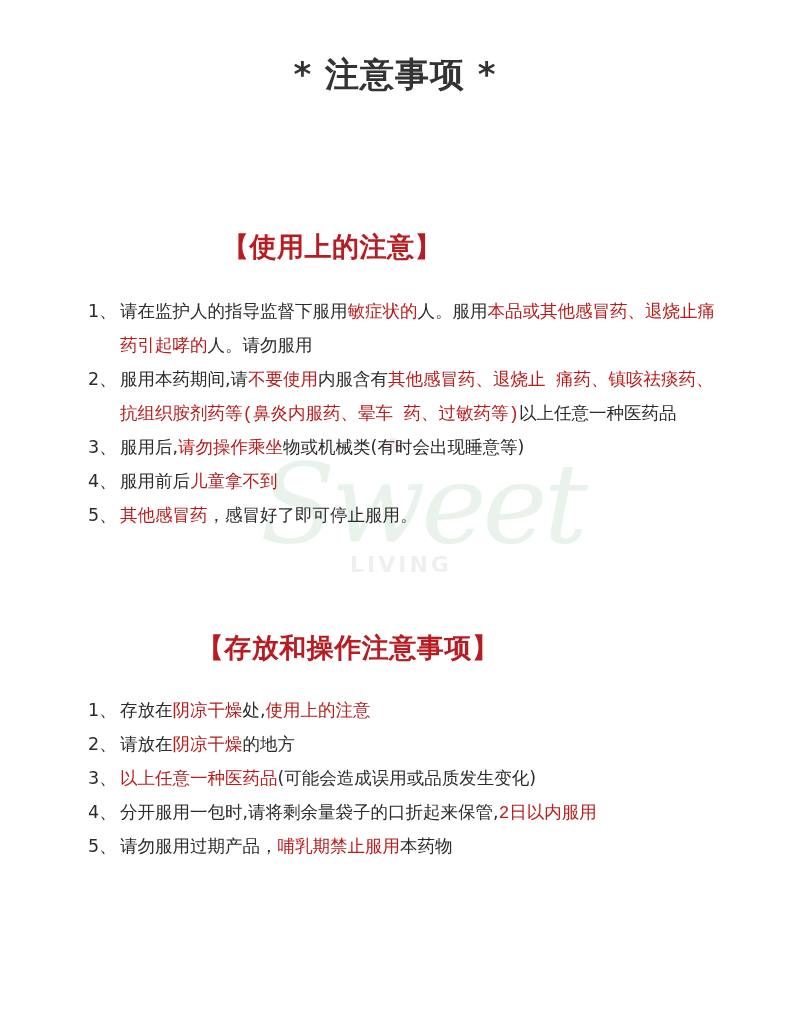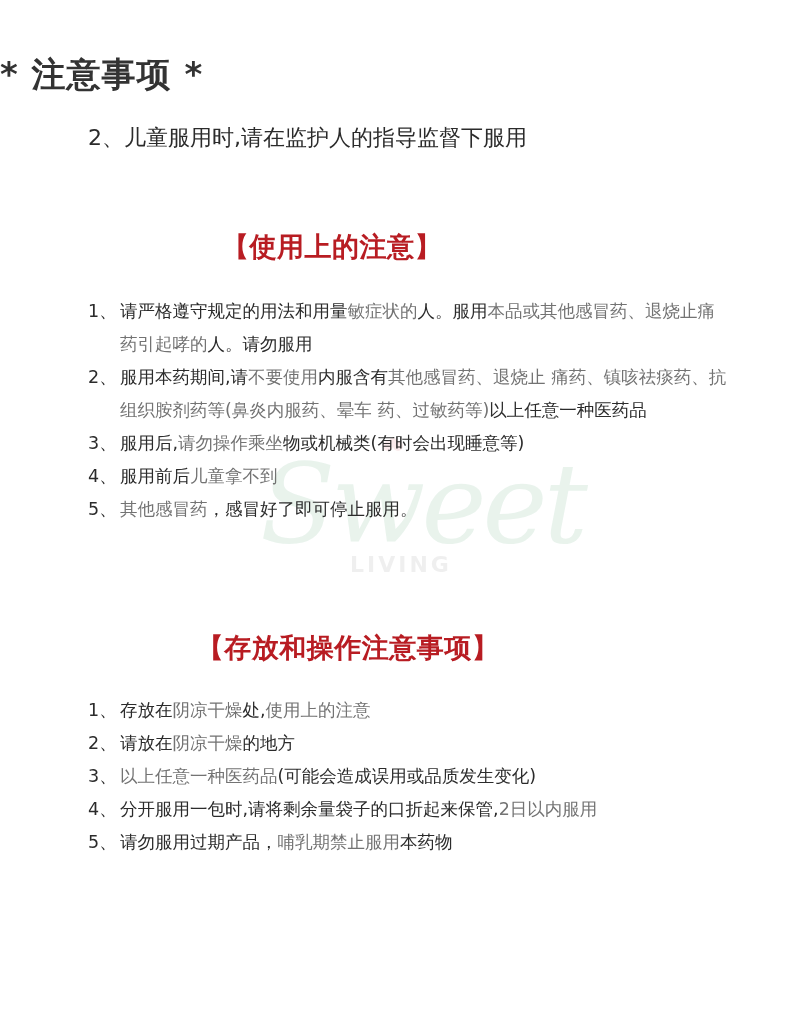--- a/index.html
+++ b/index.html
@@ -2,37 +2,37 @@
 <html><head>
 <meta charset="utf-8">
 <style>
   html, body { margin: 0; padding: 0; background: #ffffff; }
   body {
     width: 790px; height: 1017px; position: relative; overflow: hidden;
     font-family: "DejaVu Sans", "Liberation Sans", sans-serif;
     color: #2b2b2b;
   }
   .title {
-    position: absolute; top: 52px; left: 0; width: 790px; 
+    position: absolute; top: 52px; left: 0; width: 790px; text-align: center;
     font-size: 34px; font-weight: bold; color: #333333; letter-spacing: 1px;
   }
   .intro {
     position: absolute; left: 88px; top: 118px; font-size: 22px; color: #2b2b2b;
   }
   .intro .item { height: 40px; line-height: 40px; white-space: nowrap; }
   .heading {
     position: absolute; left: 0; width: 664px; text-align: center;
     font-size: 27px; font-weight: bold; color: #b81c22; letter-spacing: 0.5px;
   }
   .list {
     position: absolute; left: 88px; width: 640px; font-size: 17.5px; color: #2b2b2b;
   }
   .list .item { position: relative; padding-left: 32px; line-height: 33px; }
   .list .num { position: absolute; left: 0; top: 0; }
-  .hl { color: #737373; }
+  .hl { color: #b91c1c; font-family: Liberation Mono, monospace; }
   .watermark {
     position: absolute; left: 250px; top: 440px; width: 290px; height: 140px;
     pointer-events: none; opacity: 0.09;
   }
   .wm-script {
     position: absolute; left: 10px; top: 0; font-family: "DejaVu Serif", serif;
     font-style: italic; font-size: 110px; color: #15803d; letter-spacing: -4px;
   }
   .wm-sub {
     position: absolute; left: 100px; top: 112px; font-size: 22px; font-weight: bold;
@@ -51,29 +51,26 @@
     <circle cx="18" cy="8" r="5" fill="#c0272d"></circle>
     <circle cx="13" cy="4" r="4" fill="#c0272d"></circle>
   </svg>
   <div class="wm-script">Sweet</div>
   <div class="wm-sub">LIVING</div>
 </div>
 
 <div class="title">* 注意事项 *</div>
 
 <div class="intro">
-  <div class="item">
-    <span>2、</span><span>儿童服用时,请在监护人的指导监督下服用</span>
-  </div>
 </div>
 
 <div class="heading" style="top:229px;">【使用上的注意】</div>
 
 <div class="list" style="top:295px;">
-    <div class="item"><span class="num">1、</span><span>请严格遵守规定的用法和用量</span><span class="hl">敏症状的</span><span>人。服用</span><span class="hl">本品或其他感冒药、退烧止痛药引起哮的</span><span>人。请勿服用</span></div>
+    <div class="item"><span class="num">1、</span><span>请在监护人的指导监督下服用</span><span class="hl">敏症状的</span><span>人。服用</span><span class="hl">本品或其他感冒药、退烧止痛药引起哮的</span><span>人。请勿服用</span></div>
     <div class="item"><span class="num">2、</span><span>服用本药期间,请</span><span class="hl">不要使用</span><span>内服含有</span><span class="hl">其他感冒药、退烧止 痛药、镇咳祛痰药、抗组织胺剂药等(鼻炎内服药、晕车 药、过敏药等)</span><span>以上任意一种医药品</span></div>
     <div class="item"><span class="num">3、</span><span>服用后,</span><span class="hl">请勿操作乘坐</span><span>物或机械类(有时会出现睡意等)</span></div>
     <div class="item"><span class="num">4、</span><span>服用前后</span><span class="hl">儿童拿不到</span></div>
     <div class="item"><span class="num">5、</span><span class="hl">其他感冒药</span><span>，感冒好了即可停止服用。</span></div>
   </div>
 
 <div class="heading" style="top:630px;margin-left:16px;">【存放和操作注意事项】</div>
 
 <div class="list" style="top:694px;">
     <div class="item"><span class="num">1、</span><span>存放在</span><span class="hl">阴凉干燥</span><span>处,</span><span class="hl">使用上的注意</span></div>

